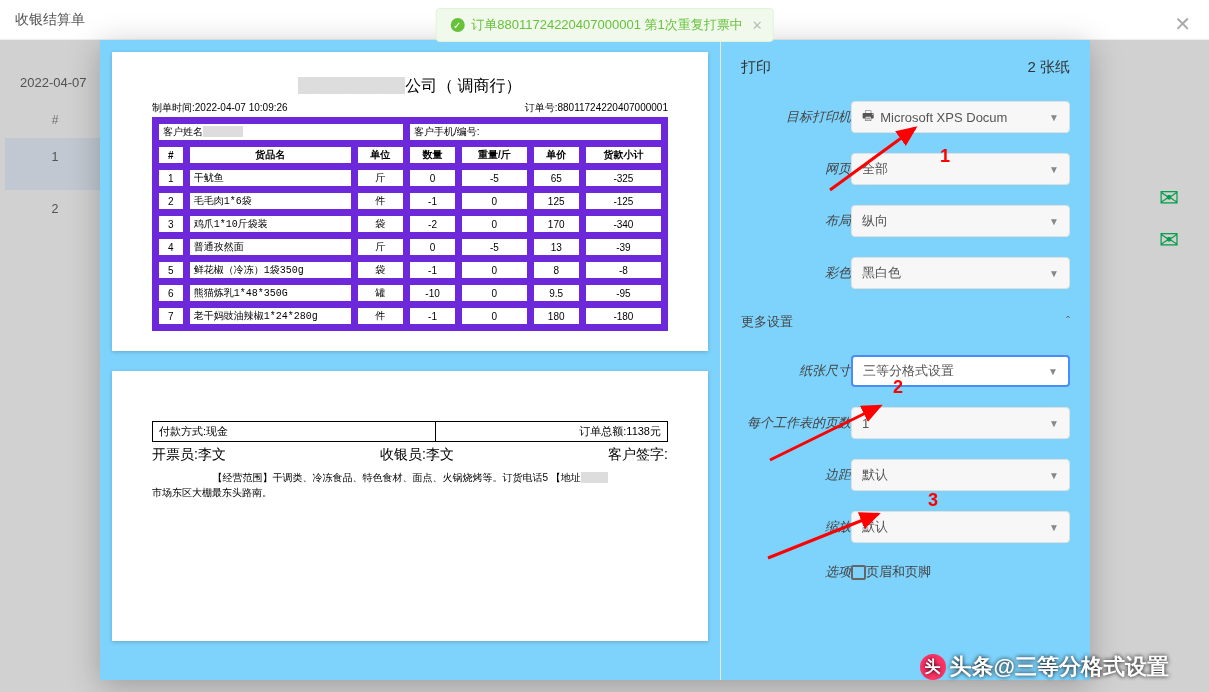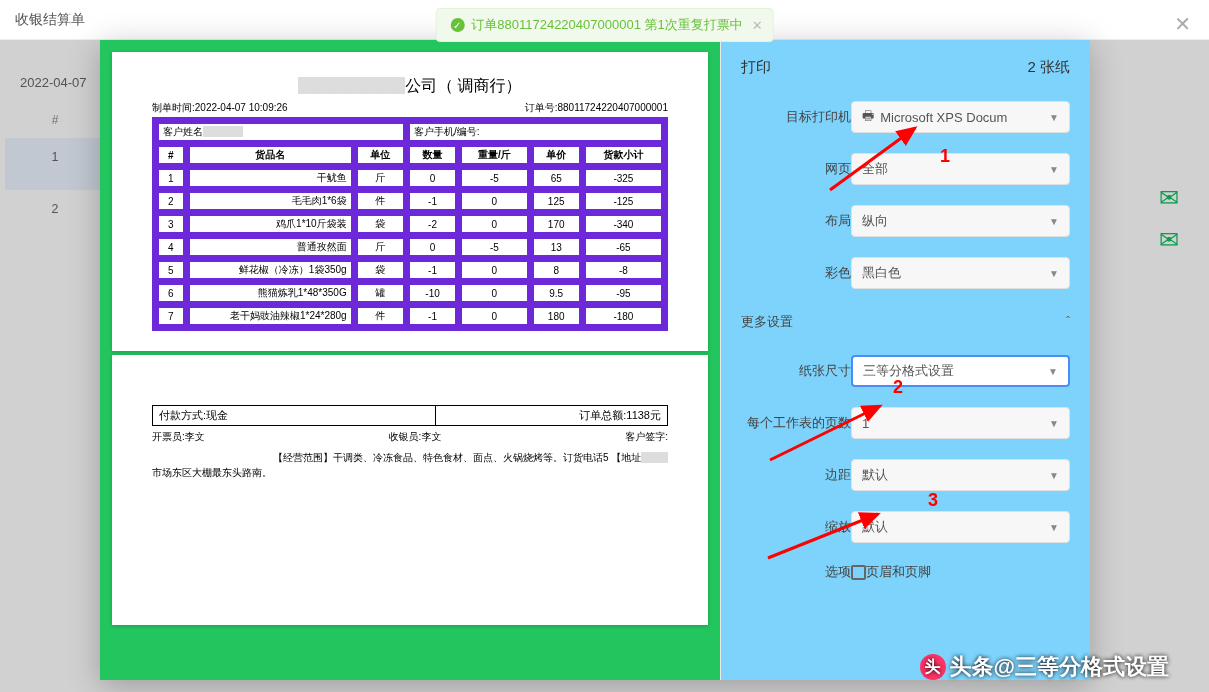--- a/index.html
+++ b/index.html
@@ -20,41 +20,41 @@
 .chat-icons { position: absolute; right: 30px; top: 170px; }
 .chat-icons .ci { font-size: 24px; color: #0ac15f; margin: 14px 0; }
 
 .close-x { position: absolute; top: 12px; right: 18px; font-size: 20px; color: #aaa; cursor: pointer; }
 
 .toast { position: absolute; top: 8px; left: 50%; transform: translateX(-50%); background: #f0f9eb; border: 1px solid #e1f3d8; border-radius: 4px; padding: 7px 30px 7px 14px; color: #67c23a; font-size: 13px; display: flex; align-items: center; gap: 7px; z-index: 30; }
 .toast .ok { width: 14px; height: 14px; border-radius: 50%; background: #67c23a; color: #fff; display: flex; align-items: center; justify-content: center; font-size: 10px; }
 .toast .tx { position: absolute; right: 10px; color: #bbb; cursor: pointer; }
 
 .print-dialog { position: absolute; top: 40px; left: 100px; width: 990px; height: 640px; background: #fff; box-shadow: 0 6px 30px rgba(0,0,0,0.25); display: flex; z-index: 20; }
-.preview-pane { flex: 1; background: #22c55e; overflow-y: auto; padding: 12px; display: flex; flex-direction: column; gap: 4px; }
+.preview-pane { flex: 1; background: #7dd3fc; overflow-y: auto; padding: 12px; display: flex; flex-direction: column; gap: 20px; }
 .settings-pane { width: 370px; background: #7dd3fc; border-left: 1px solid #e8e8e8; display: flex; flex-direction: column; text-align: right; }
 
 .page { background: #fff; box-shadow: 0 1px 4px rgba(0,0,0,0.2); padding: 20px 40px; font-size: 11px; color: #000; }
 .page.h270 { min-height: 250px; }
 .page.h290 { min-height: 270px; }
 .pg-title { text-align: center; font-size: 16px; margin-bottom: 4px; padding-top: 4px; }
 .pg-meta { display: flex; justify-content: space-between; font-size: 10px; margin-bottom: 2px; }
 .pg-tbl { width: 100%; border-collapse: collapse; font-size: 10px; }
 .pg-tbl th, .pg-tbl td { border: 7px solid #6d28d9; padding: 1px 4px; text-align: center; }
-.pg-tbl .nm { text-align: right; }
+.pg-tbl .nm { text-align: left; font-family: Liberation Mono, monospace; }
 .pg-tbl .hdrcell { text-align: left; font-weight: normal; }
 .page2-row { display: flex; border: 1px solid #000; }
 .page2-row > div { padding: 2px 6px; }
 .page2-row .l { width: 55%; border-right: 1px solid #000; }
 .page2-row .r { flex: 1; text-align: right; }
 .biz-text { font-size: 10px; margin-top: 6px; line-height: 1.5; }
 
 .sp-header { display: flex; justify-content: space-between; align-items: center; padding: 18px 20px 14px; font-size: 15px; }
 .sp-row { display: flex; align-items: center; padding: 10px 20px; font-size: 13px; color: #444; }
-.sp-row .lbl { width: 110px; }
+.sp-row .lbl { width: 110px; font-style: italic; }
 .sp-row .ctrl { flex: 1; }
 .select { width: 100%; height: 32px; border: 1px solid #e0e0e0; border-radius: 4px; background: #f7f7f7; display: flex; align-items: center; padding: 0 10px; justify-content: space-between; color: #555; font-size: 13px; cursor: pointer; position: relative; }
 .select.hl { border: 2px solid #4b8df8; background: #fff; }
 .select .caret { color: #888; font-size: 10px; }
 .select .picon { color: #555; margin-right: 6px; }
 .sect { display: flex; align-items: center; justify-content: space-between; padding: 14px 20px; font-size: 13px; color: #444; cursor: pointer; }
 .sect .car { font-size: 12px; color: #666; }
 .chk-row { display: flex; align-items: center; }
 .chkbox { width: 15px; height: 15px; border: 2px solid #666; border-radius: 2px; }
 
@@ -157,21 +157,21 @@
               <td>170</td>
               <td>-340</td>
             </tr>
             <tr>
               <td>4</td>
               <td class="nm">普通孜然面</td>
               <td>斤</td>
               <td>0</td>
               <td>-5</td>
               <td>13</td>
-              <td>-65</td>
+              <td>-39</td>
             </tr>
             <tr>
               <td>5</td>
               <td class="nm">鲜花椒（冷冻）1袋350g</td>
               <td>袋</td>
               <td>-1</td>
               <td>0</td>
               <td>8</td>
               <td>-8</td>
             </tr>
@@ -196,27 +196,27 @@
           </tbody>
       </table>
     </div>
 
     <div class="page h290">
       <div style="height:30px"></div>
       <div class="page2-row">
         <div class="l">付款方式:现金</div>
         <div class="r">订单总额:1138元</div>
       </div>
-      <div style="display:flex;justify-content:space-between;font-size:10px;margin-top:4px;">
+      <div style="display:flex;justify-content:space-between;font-size:14px;margin-top:4px;">
         <span>开票员:李文</span>
         <span>收银员:李文</span>
         <span>客户签字:</span>
       </div>
       <div class="biz-text">
-        <div style="display:flex;justify-content:flex-end;">
+        <div style="display:flex;justify-content:center;">
           <span>【经营范围】干调类、冷冻食品、特色食材、面点、火锅烧烤等。订货电话</span>
           <span><span>5 【地址</span><span style="background:#ddd;color:#ddd">XXXX</span></span>
         </div>
         <div>  市场东区大棚最东头路南。</div>
       </div>
     </div>
   </div>
 
   <div class="settings-pane">
     <div class="sp-header">

